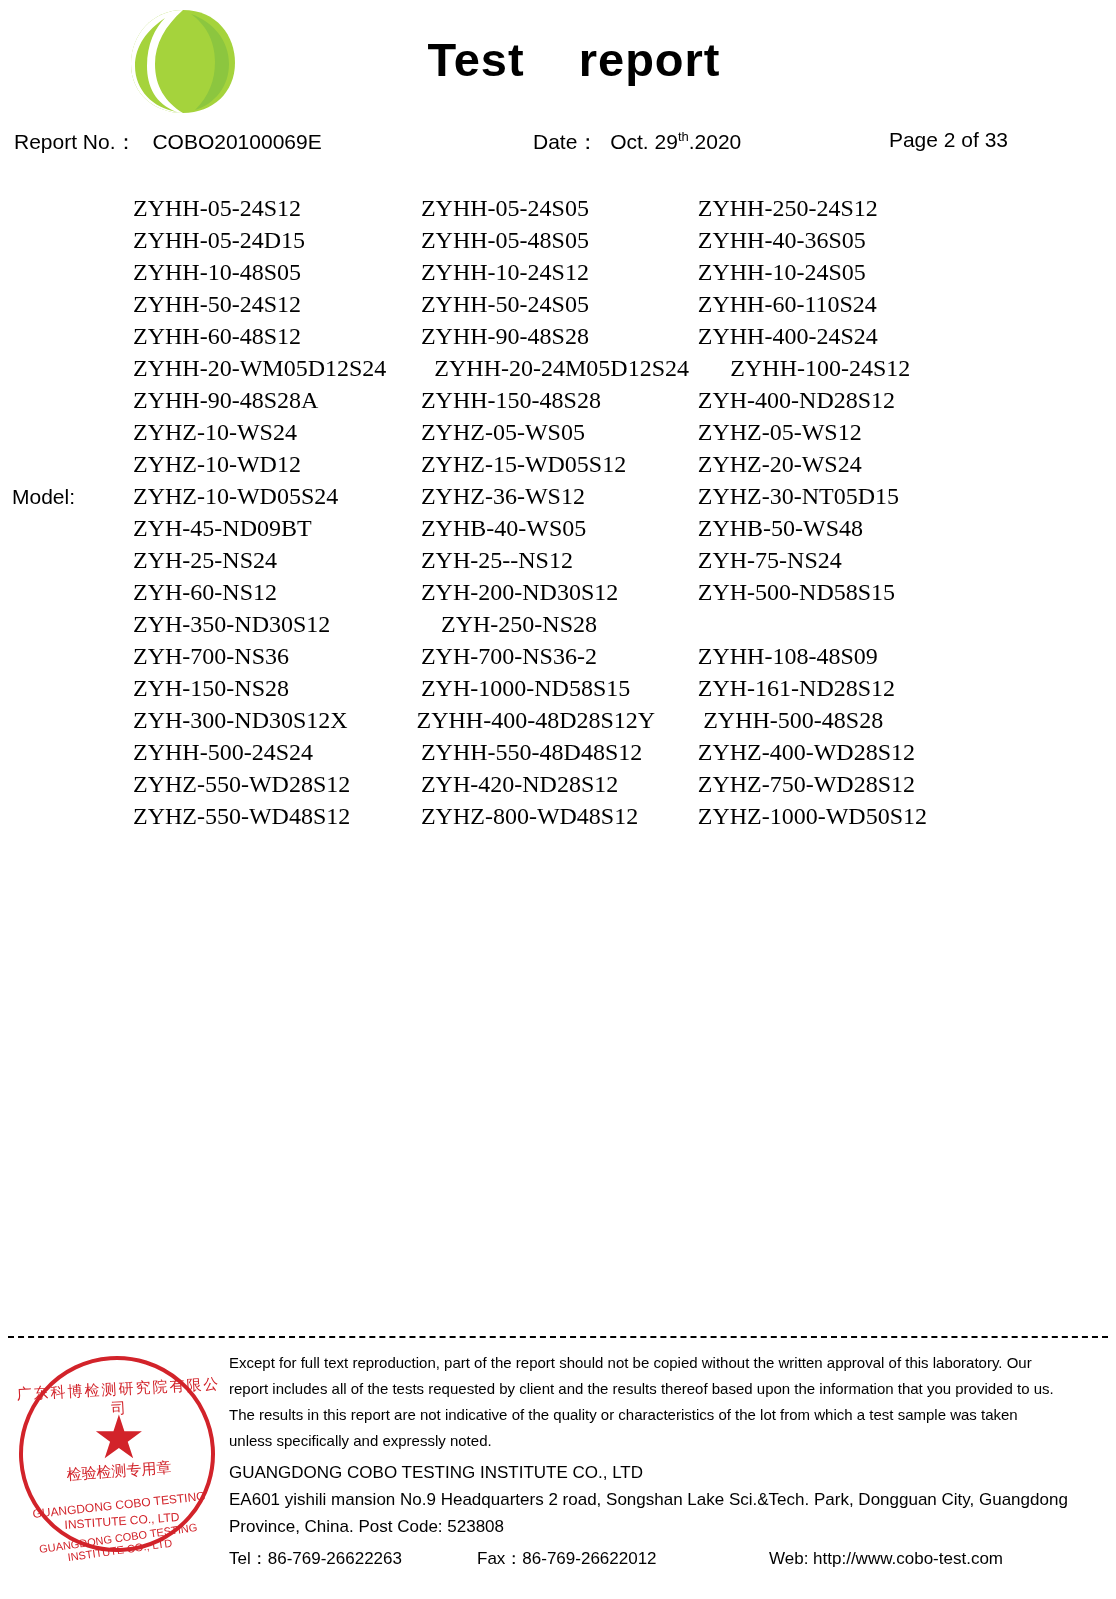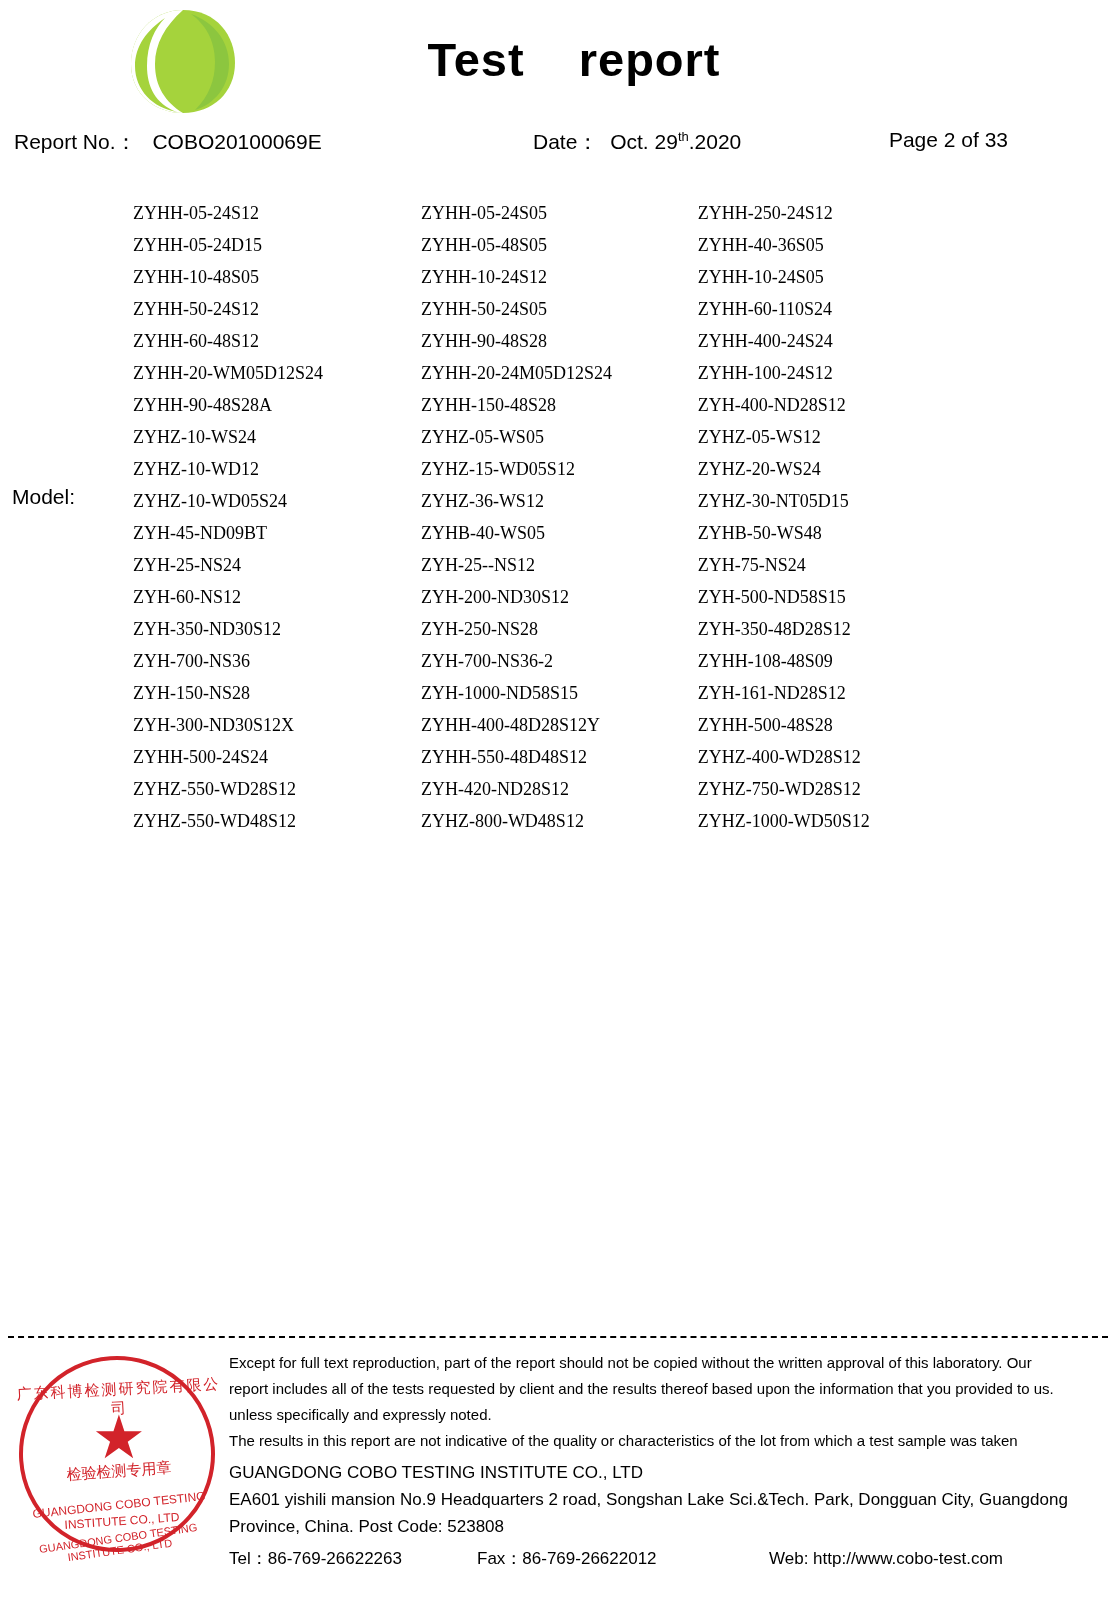--- a/index.html
+++ b/index.html
@@ -88,23 +88,23 @@
     top: 293px;
     font-size: 21px;
   }
   .model-grid {
     margin-left: 133px;
     width: 860px;
   }
   .model-row {
     display: flex;
     height: 32px;
-    align-items: flex-end;
+    align-items: center;
     font-family: "Liberation Serif", serif;
-    font-size: 18px;
+    font-size: 24px;
     white-space: nowrap;
     gap: 48px;
   }
   .model-cell {
     font-family: "Liberation Serif", serif;
   }
   .c0 { width: 260px; }
   .c1 { width: 248px; }
   .c2 { width: 320px; }
 
@@ -334,21 +334,20 @@
       <div class="model-cell c2">ZYH-75-NS24</div>
     </div>
     <div class="model-row">
       <div class="model-cell c0">ZYH-60-NS12</div>
       <div class="model-cell c1">ZYH-200-ND30S12</div>
       <div class="model-cell c2">ZYH-500-ND58S15</div>
     </div>
     <div class="model-row">
       <div class="model-cell c0">ZYH-350-ND30S12</div>
       <div class="model-cell c1">ZYH-250-NS28</div>
-      <div class="model-cell c2">ZYH-350-48D28S12</div>
     </div>
     <div class="model-row">
       <div class="model-cell c0">ZYH-700-NS36</div>
       <div class="model-cell c1">ZYH-700-NS36-2</div>
       <div class="model-cell c2">ZYHH-108-48S09</div>
     </div>
     <div class="model-row">
       <div class="model-cell c0">ZYH-150-NS28</div>
       <div class="model-cell c1">ZYH-1000-ND58S15</div>
       <div class="model-cell c2">ZYH-161-ND28S12</div>
@@ -386,22 +385,22 @@
     <div class="stamp-star">★</div>
     <div class="stamp-mid">检验检测专用章</div>
     <div class="stamp-en1">GUANGDONG COBO TESTING</div>
     <div class="stamp-en2">INSTITUTE CO., LTD</div>
     <div class="stamp-en3">GUANGDONG COBO TESTING INSTITUTE CO., LTD</div>
   </div>
 
   <div class="footer-text">
     <p class="para">Except for full text reproduction, part of the report should not be copied without the written approval of this laboratory. Our</p>
     <p class="para">report includes all of the tests requested by client and the results thereof based upon the information that you provided to us.</p>
+    <p class="para">The results in this report are not indicative of the quality or characteristics of the lot from which a test sample was taken</p>
     <p class="para">unless specifically and expressly noted.</p>
-    <p class="para">The results in this report are not indicative of the quality or characteristics of the lot from which a test sample was taken</p>
     <div class="footer-company">GUANGDONG COBO TESTING INSTITUTE CO., LTD</div>
     <div class="footer-addr">EA601 yishili mansion No.9 Headquarters 2 road, Songshan Lake Sci.&amp;Tech. Park, Dongguan City, Guangdong</div>
     <div class="footer-addr">Province, China. Post Code: 523808</div>
     <div class="footer-contact">
       <span class="tel">Tel：86-769-26622263</span>
       <span class="fax">Fax：86-769-26622012</span>
       <span class="web">Web: http://www.cobo-test.com</span>
     </div>
   </div>
 </div>

